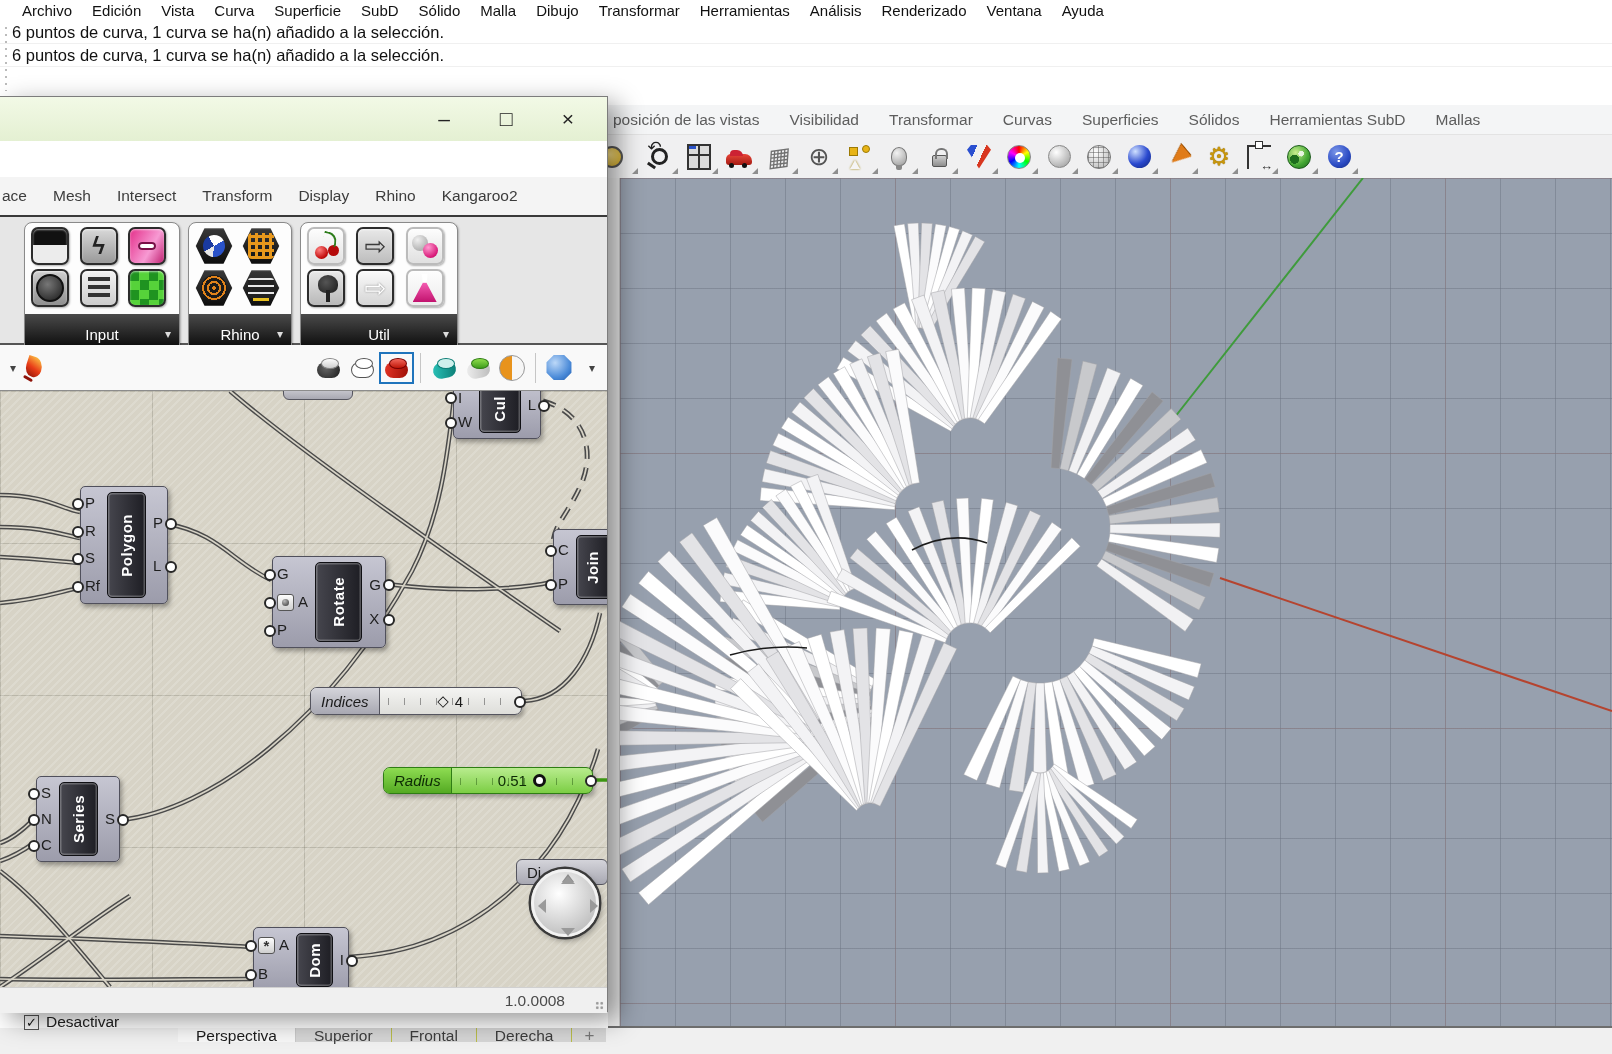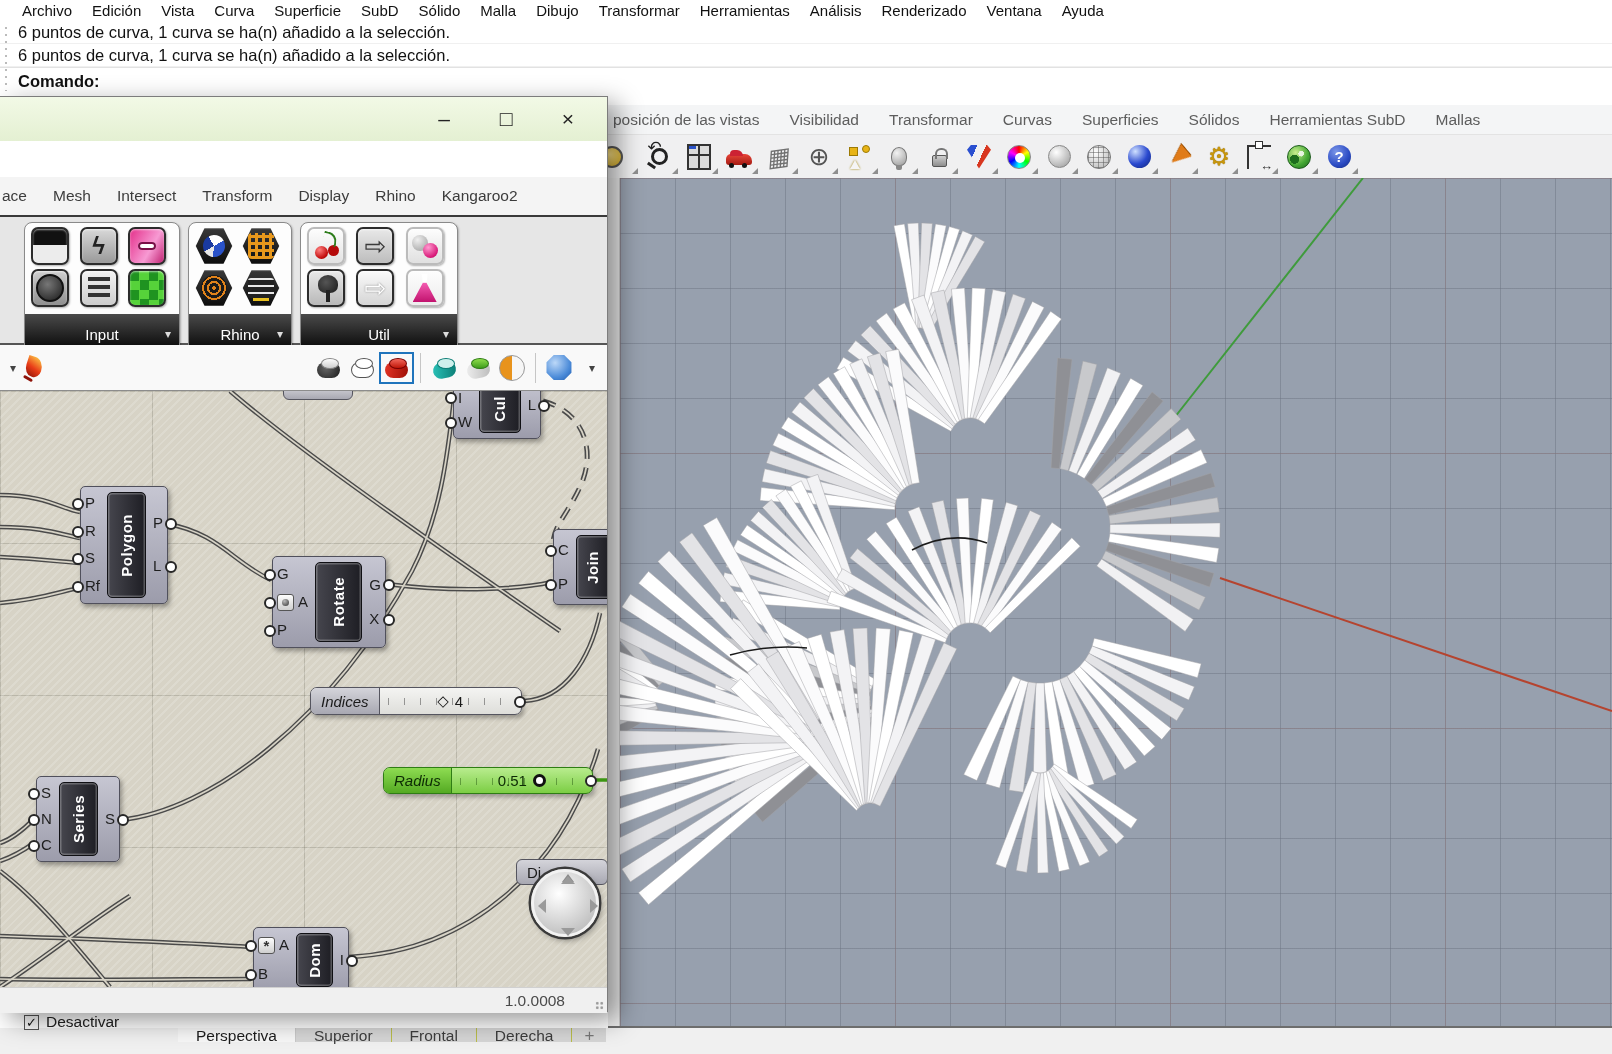--- a/index.html
+++ b/index.html
@@ -9,21 +9,21 @@
 
   
   .menubar{position:absolute;left:0;top:0;width:100%;height:21px;background:#fff;
     display:flex;align-items:center;padding-left:12px;font-size:15px;color:#111;}
   .menubar span{padding:0 10px;cursor:default;}
   
   .cmd{position:absolute;left:0;top:21px;width:100%;height:84px;background:#fff;}
   .cmd .grip{position:absolute;left:3px;top:6px;width:6px;height:64px;
     background:repeating-linear-gradient(180deg,#bbb 0 2px,transparent 2px 7px);
     background-size:2px 100%;background-repeat:repeat-y;background-position:2px 0;}
-  .cmd-line{padding:2px 0 1px 18px;font-size:16.5px;color:#111;border-bottom:1px solid #f0f0f0;}
+  .cmd-line{padding:2px 0 1px 12px;font-size:16.5px;color:#111;border-bottom:1px solid #f0f0f0;}
   .cmd-prompt{padding:4px 0 2px 18px;font-size:16.5px;font-weight:bold;color:#111;
     border-top:1px solid #e2e2e2;}
 
   
   .rtabs{position:absolute;left:0;top:105px;width:100%;height:30px;background:#f4f5f6;
     display:flex;align-items:center;padding-left:598px;font-size:15.5px;color:#5d5d5d;
     border-bottom:1px solid #e3e3e3;}
   .rtabs span{padding:0 15px;white-space:nowrap;cursor:default;}
 
   
@@ -275,21 +275,20 @@
     <span>Análisis</span>
     <span>Renderizado</span>
     <span>Ventana</span>
     <span>Ayuda</span>
   </div>
 
   <div class="cmd">
     <div class="grip"></div>
     <div class="cmd-line">6 puntos de curva, 1 curva se ha(n) añadido a la selección.</div>
     <div class="cmd-line">6 puntos de curva, 1 curva se ha(n) añadido a la selección.</div>
-    <div class="cmd-prompt">Comando:</div>
   </div>
 
   <div class="rtabs">
     <span>posición de las vistas</span>
     <span>Visibilidad</span>
     <span>Transformar</span>
     <span>Curvas</span>
     <span>Superficies</span>
     <span>Sólidos</span>
     <span>Herramientas SubD</span>

